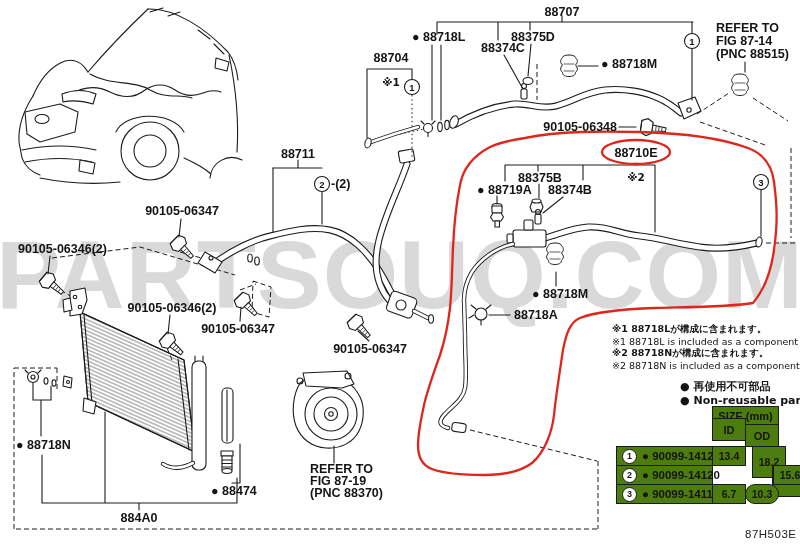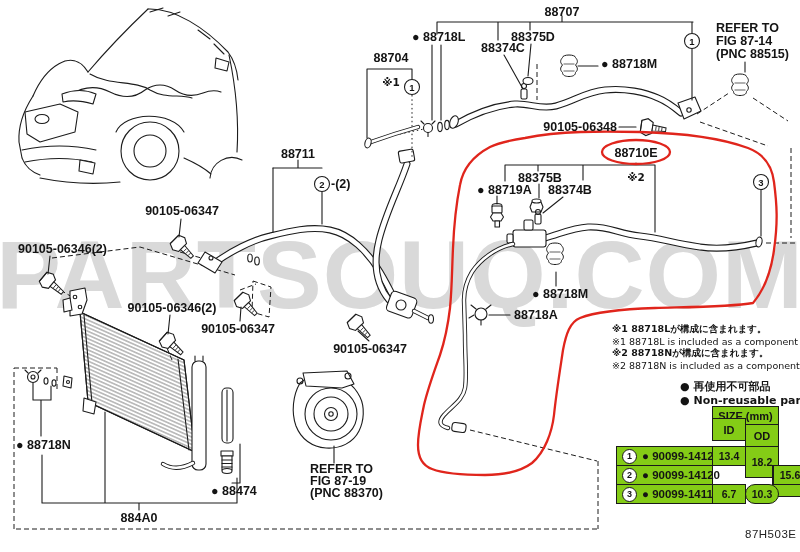--- a/index.html
+++ b/index.html
@@ -21,21 +21,21 @@
   .cnum{font:bold 9.5px "Liberation Sans",sans-serif;fill:#141414;}
   .wm{font:bold 97px "Liberation Sans",sans-serif;fill:#d9d9d9;letter-spacing:1px;}
   .code{font:normal 11.5px "Liberation Sans",sans-serif;fill:#222;letter-spacing:.5px;}
   
   .notes{position:absolute;left:612px;top:323px;width:190px;color:#141414;}
   .notes .jp{font:bold 9.5px "DejaVu Sans","Liberation Sans",sans-serif;white-space:nowrap;}
   .notes .en{font:normal 9.5px "DejaVu Sans","Liberation Sans",sans-serif;white-space:nowrap;}
   .notes .lg{font:bold 11px "DejaVu Sans","Liberation Sans",sans-serif;margin-left:68px;white-space:nowrap;}
   .notes .gap{height:8px;}
   .stbl{position:absolute;left:616px;top:406px;width:165px;height:100px;color:#141414;}
-  .stc{position:absolute;border:1.3px solid #1a1a1a;box-sizing:border-box;background:#84cc16;
+  .stc{position:absolute;border:1.3px solid #1a1a1a;box-sizing:border-box;background:#4d7c0f;
        display:flex;align-items:center;justify-content:center;font:bold 11px "Liberation Sans",sans-serif;}
   .stc.part{justify-content:flex-start;padding-left:5px;font-size:11.5px;white-space:nowrap;}
   .cno{display:inline-flex;align-items:center;justify-content:center;width:13px;height:13px;
        border:1.2px solid #1a1a1a;border-radius:50%;font:bold 9px "Liberation Sans",sans-serif;
        margin-right:5px;flex:0 0 auto;background:#fff;}
   .val{font:bold 10.5px "Liberation Sans",sans-serif;}
 </style>
 </head>
 <body>
 
@@ -311,21 +311,21 @@
 <div class="stbl">
   <div class="stc" style="left:96px;top:0;width:67px;height:19px;">SIZE (mm)</div>
   <div class="stc" style="left:96px;top:12px;width:34px;height:23px;">ID</div>
   <div class="stc" style="left:129px;top:18px;width:34px;height:23px;">OD</div>
 
   <div class="stc part" style="left:0;top:40px;width:97px;height:20px;">
     <span class="cno">1</span>
     <span>● 90099-14121</span>
   </div>
   <div class="stc val" style="left:96px;top:40px;width:34px;height:20px;">13.4</div>
-  <div class="stc val" style="left:129px;top:40px;width:34px;height:32px;">18.2</div>
+  <div class="stc val" style="left:136px;top:40px;width:34px;height:32px;">18.2</div>
 
   <div class="stc part" style="left:0;top:59px;width:97px;height:20px;">
     <span class="cno">2</span>
     <span>● 90099-14120</span>
   </div>
   <div class="stc val" style="left:112px;top:59px;width:34px;height:32px;margin-left:44px;">10.8</div>
   <div class="stc val" style="left:129px;top:59px;width:34px;height:20px;margin-left:28px;">15.6</div>
 
   <div class="stc part" style="left:0;top:78px;width:97px;height:20px;">
     <span class="cno">3</span>

